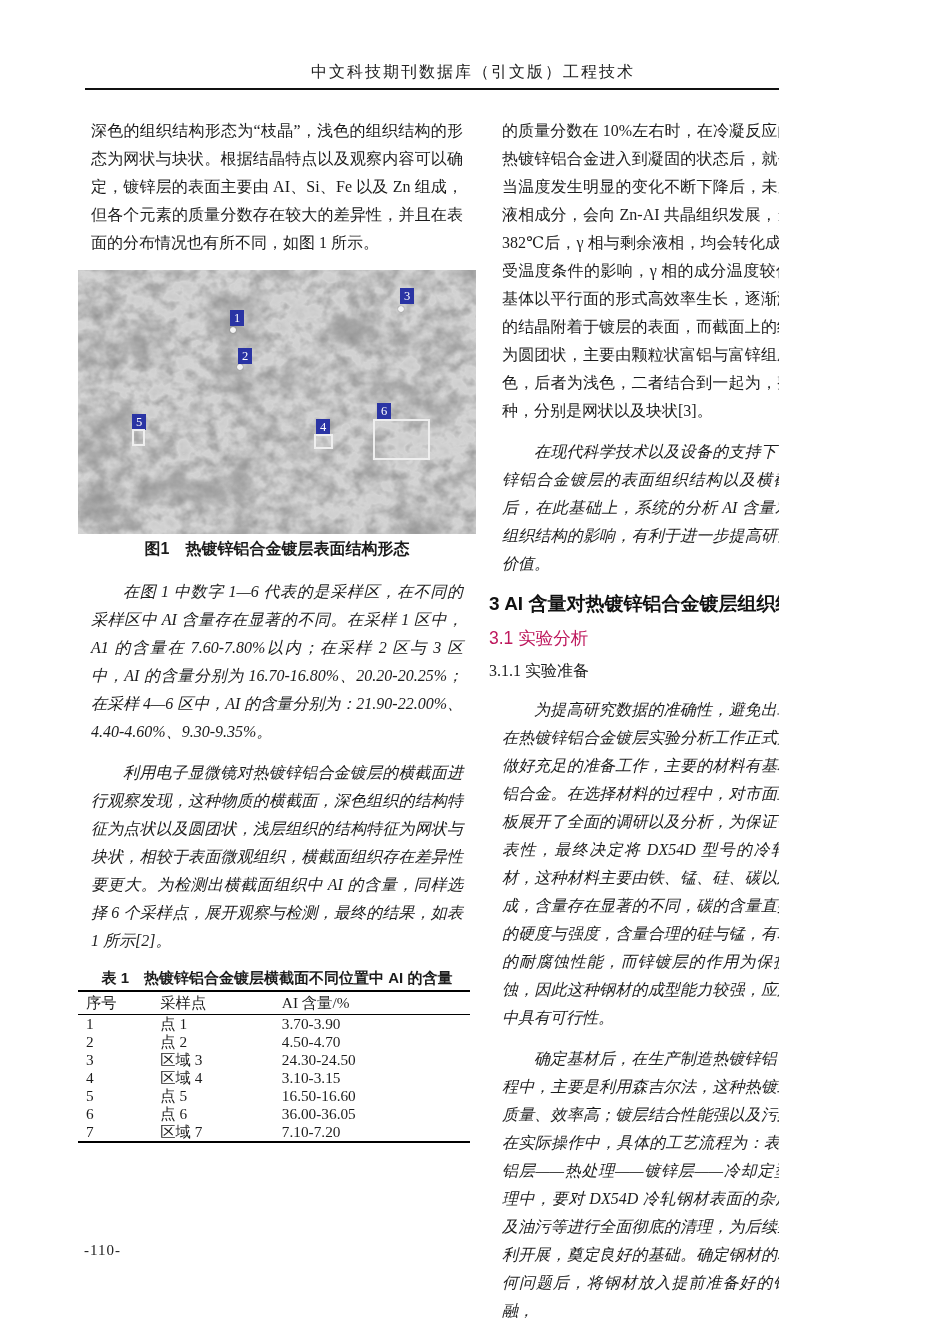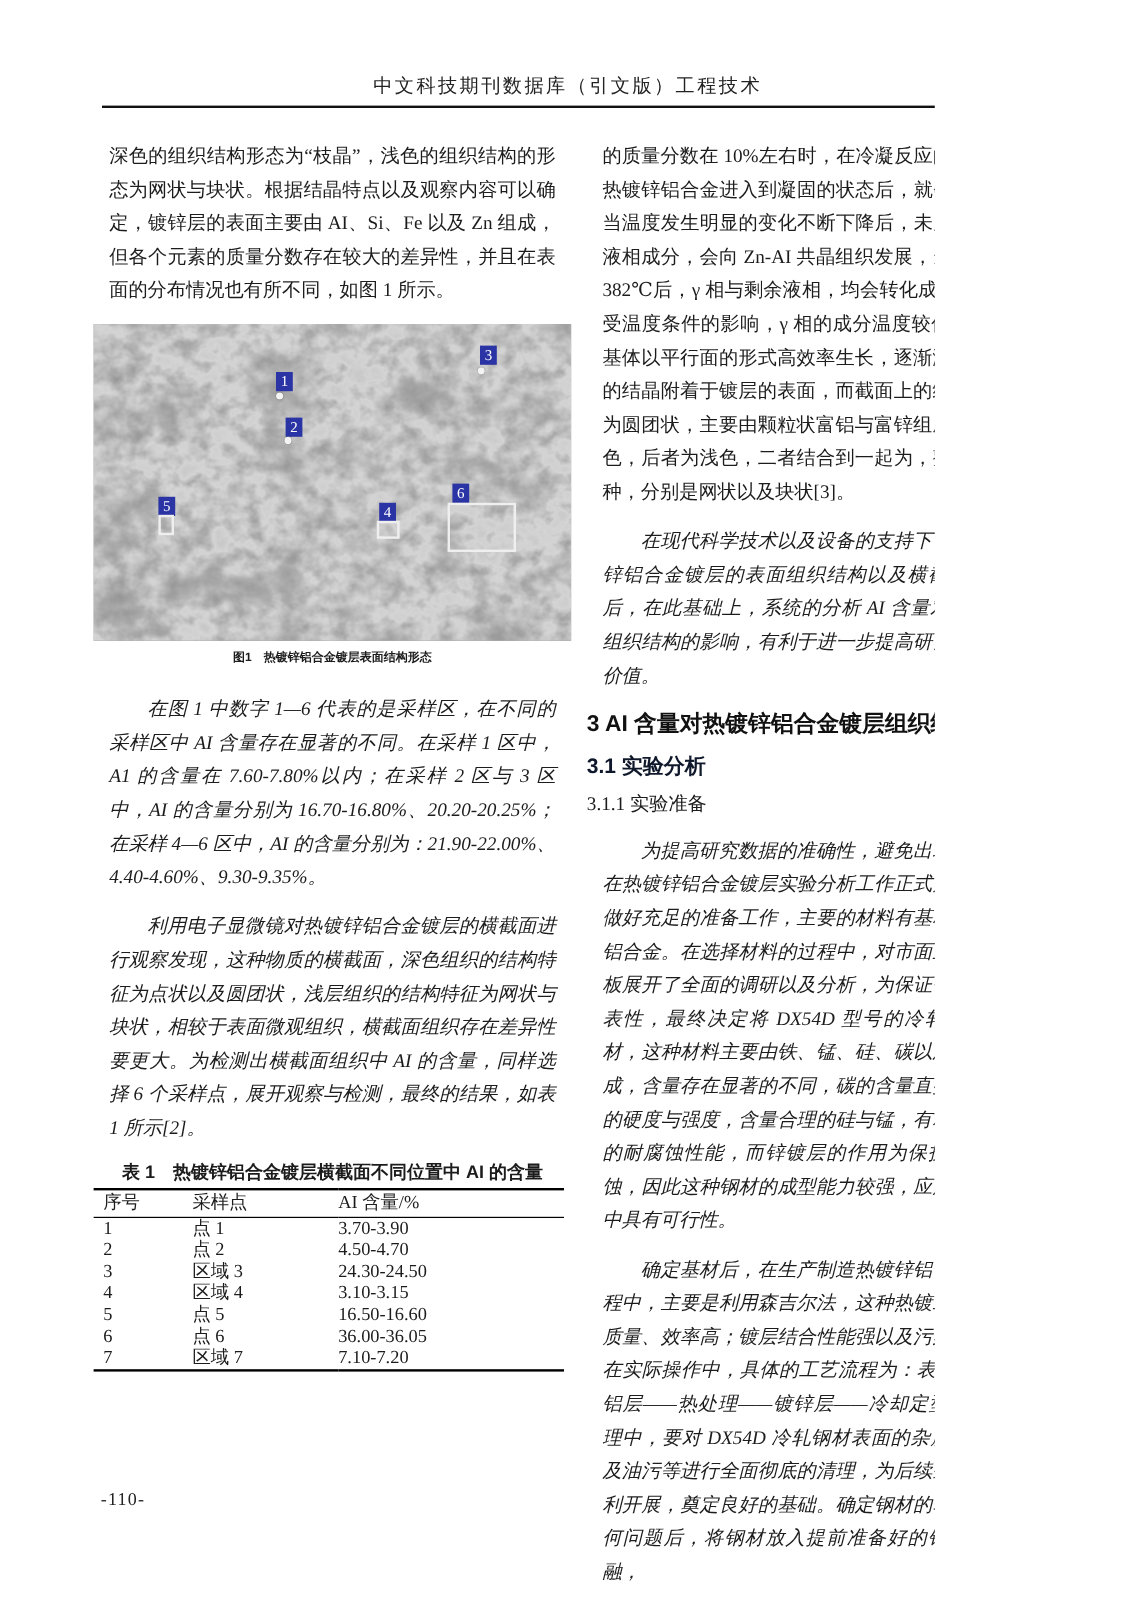--- a/index.html
+++ b/index.html
@@ -34,21 +34,21 @@
     position:absolute; min-width:12px; height:16px; padding:0 1px;
     color:#fff; font-size:12.5px; line-height:16px; text-align:center;
     font-family:"Liberation Serif","DejaVu Serif",serif;
   }
   .marker-dot {
     position:absolute; width:6px; height:6px; border-radius:50%;
     background:#f4f4f4; box-shadow:0 0 1px rgba(0,0,0,.6);
   }
   .marker-rect { position:absolute; border:2px solid #efefef; }
   figcaption.fig-caption {
-    margin-top:4px; text-align:center; font-weight:bold; font-size:10px; line-height:22px;
+    margin-top:4px; text-align:center; font-weight:bold; font-size:16px; line-height:22px;
     font-family:"Liberation Sans","DejaVu Sans",sans-serif;
   }
   
   .table-title {
     margin:8px 0 2px 0; text-align:center; font-weight:bold; font-size:15px; line-height:20px;
     font-family:"Liberation Sans","DejaVu Sans",sans-serif;
   }
   table.data-table {
     width:392px; border-collapse:collapse;
     border-top:2.5px solid #000; border-bottom:2.5px solid #000;
@@ -61,21 +61,21 @@
   table.data-table td { padding:0; line-height:18px; }
   table.data-table th:nth-child(1), table.data-table td:nth-child(1) { width:21%; padding-left:8px; }
   table.data-table th:nth-child(2), table.data-table td:nth-child(2) { width:31%; }
   table.data-table th:nth-child(3), table.data-table td:nth-child(3) { width:48%; }
   
   h2.sec {
     margin:13px 0 9px 0; font-size:19px; line-height:26px; font-weight:bold; color:#111;
     font-family:"Liberation Sans","DejaVu Sans",sans-serif;
   }
   h3.subsec {
-    margin:0 0 9px 0; font-size:17.5px; line-height:24px; font-weight:bold; color:#0f172a;
+    margin:0 0 9px 0; font-size:17.5px; line-height:24px; font-weight:normal; color:#be185d;
     font-family:"Liberation Sans","DejaVu Sans",sans-serif;
   }
   h4.subsubsec {
     margin:0 0 5px 0; font-size:16px; line-height:24px; font-weight:normal; color:#1c1c1c;
     font-family:"Liberation Serif","DejaVu Serif",serif;
   }
   .gap { height:5px; }
   
   .page-number {
     position:absolute; left:84px; top:1242px; font-size:15px; letter-spacing:1px; color:#222;

